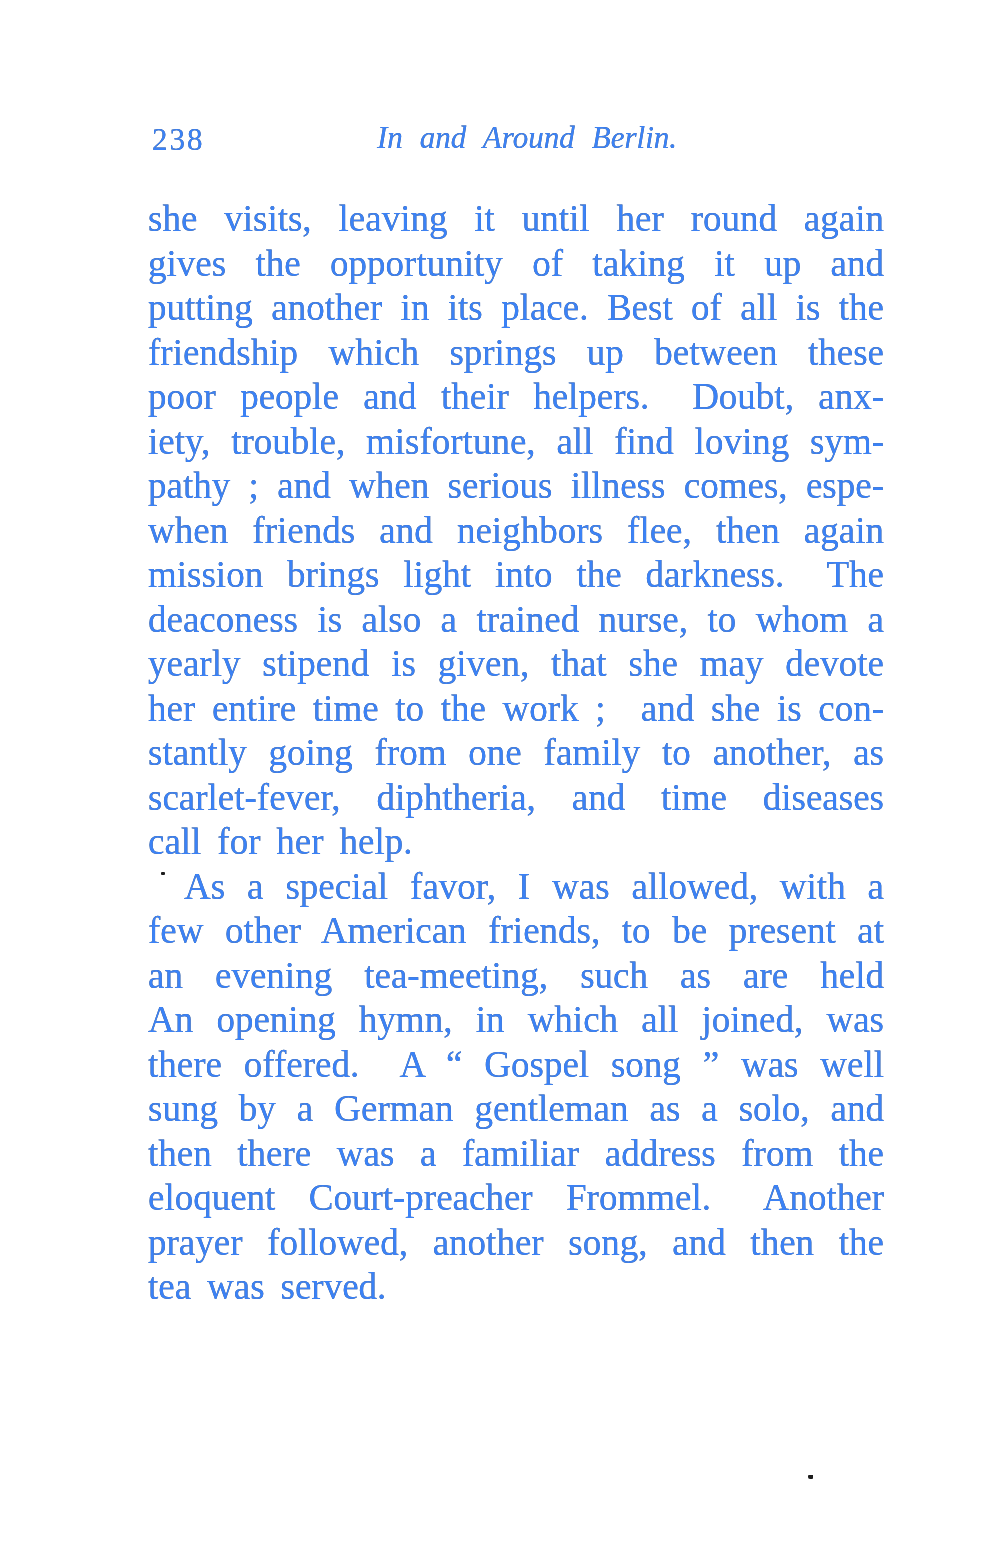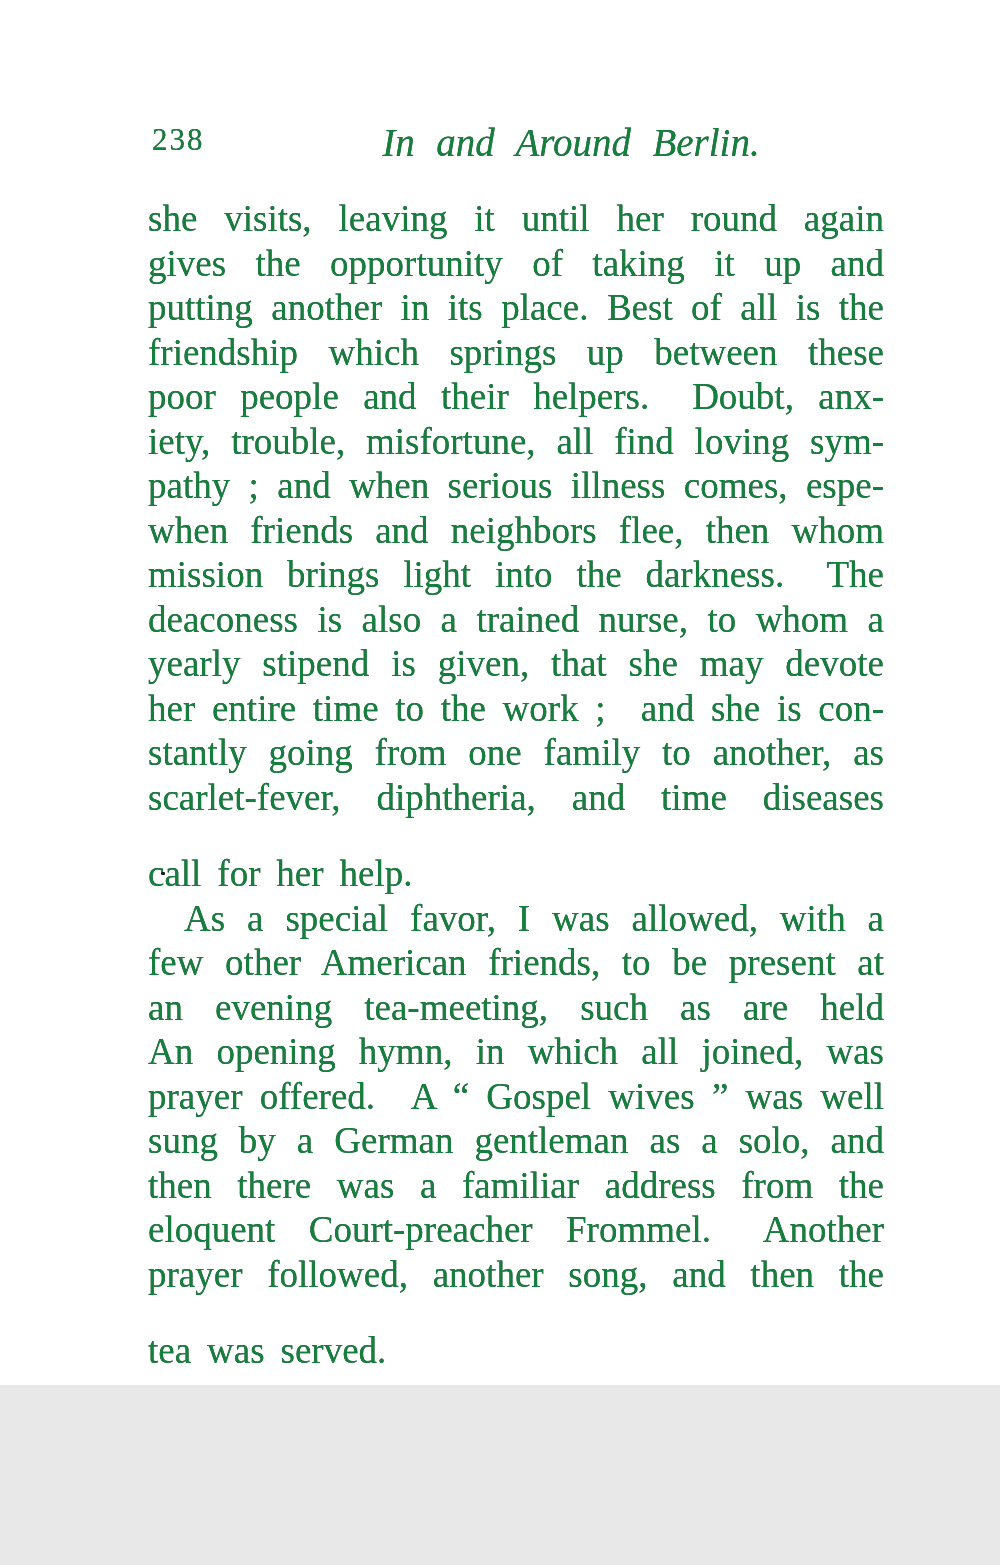--- a/index.html
+++ b/index.html
@@ -3,44 +3,43 @@
 <meta charset="utf-8">
 <style>
   html, body {
     margin: 0;
     padding: 0;
     background: #e8e8e8;
   }
   .page {
     position: relative;
     width: 1000px;
-    height: 1385px;
+    height: 1565px;
     background: #ffffff;
     font-family: "Liberation Serif", "DejaVu Serif", serif;
-    color: #15803d;
+    color: #3b82f6;
     overflow: hidden;
     text-shadow: 0 0 0.5px rgba(20,20,20,0.75);
   }
   .page-number {
     position: absolute;
     left: 152px;
     top: 122px;
     font-size: 31px;
     letter-spacing: 2px;
   }
   .running-title {
     position: absolute;
     left: 527px;
     top: 120px;
     transform: translateX(-50%);
-    font-size: 39px;
+    font-size: 31px;
     font-style: italic;
     white-space: nowrap;
     word-spacing: 0.30em;
-    margin-left: 44px;
   }
   .body-block {
     position: absolute;
     left: 148px;
     top: 197px;
     width: 736px;
   }
   .bline {
     font-size: 37px;
     line-height: 44.5px;
@@ -48,21 +47,20 @@
     text-align: justify;
     text-align-last: justify;
     white-space: nowrap;
   }
   .bline.indent {
     padding-left: 36px;
   }
   .bline.endline {
     text-align-last: left;
     word-spacing: 0.18em;
-    margin-top: 32px;
   }
   .speck {
     position: absolute;
     background: #1c1c1c;
   }
   .speck-a {
     left: 161px;
     top: 872px;
     width: 4px;
     height: 3px;
@@ -88,36 +86,36 @@
   <main class="body-block">
 
     <div class="paragraph">
       <div class="bline">she visits, leaving it until her round again</div>
       <div class="bline">gives the opportunity of taking it up and</div>
       <div class="bline">putting another in its place. Best of all is the</div>
       <div class="bline">friendship which springs up between these</div>
       <div class="bline">poor people and their helpers.  Doubt, anx-</div>
       <div class="bline">iety, trouble, misfortune, all find loving sym-</div>
       <div class="bline">pathy ; and when serious illness comes, espe-</div>
-      <div class="bline">when friends and neighbors flee, then whom</div>
+      <div class="bline">when friends and neighbors flee, then again</div>
       <div class="bline">mission brings light into the darkness.  The</div>
       <div class="bline">deaconess is also a trained nurse, to whom a</div>
       <div class="bline">yearly stipend is given, that she may devote</div>
       <div class="bline">her entire time to the work ;  and she is con-</div>
       <div class="bline">stantly going from one family to another, as</div>
       <div class="bline">scarlet-fever, diphtheria, and time diseases</div>
       <div class="bline endline">call for her help.</div>
     </div>
 
     <div class="paragraph">
       <div class="bline indent">As a special favor, I was allowed, with a</div>
       <div class="bline">few other American friends, to be present at</div>
       <div class="bline">an evening tea-meeting, such as are held</div>
       <div class="bline">An opening hymn, in which all joined, was</div>
-      <div class="bline">prayer offered.  A “ Gospel wives ” was well</div>
+      <div class="bline">there offered.  A “ Gospel song ” was well</div>
       <div class="bline">sung by a German gentleman as a solo, and</div>
       <div class="bline">then there was a familiar address from the</div>
       <div class="bline">eloquent Court-preacher Frommel.  Another</div>
       <div class="bline">prayer followed, another song, and then the</div>
       <div class="bline endline">tea was served.</div>
     </div>
 
   </main>
 
   <span class="speck speck-a"></span>

